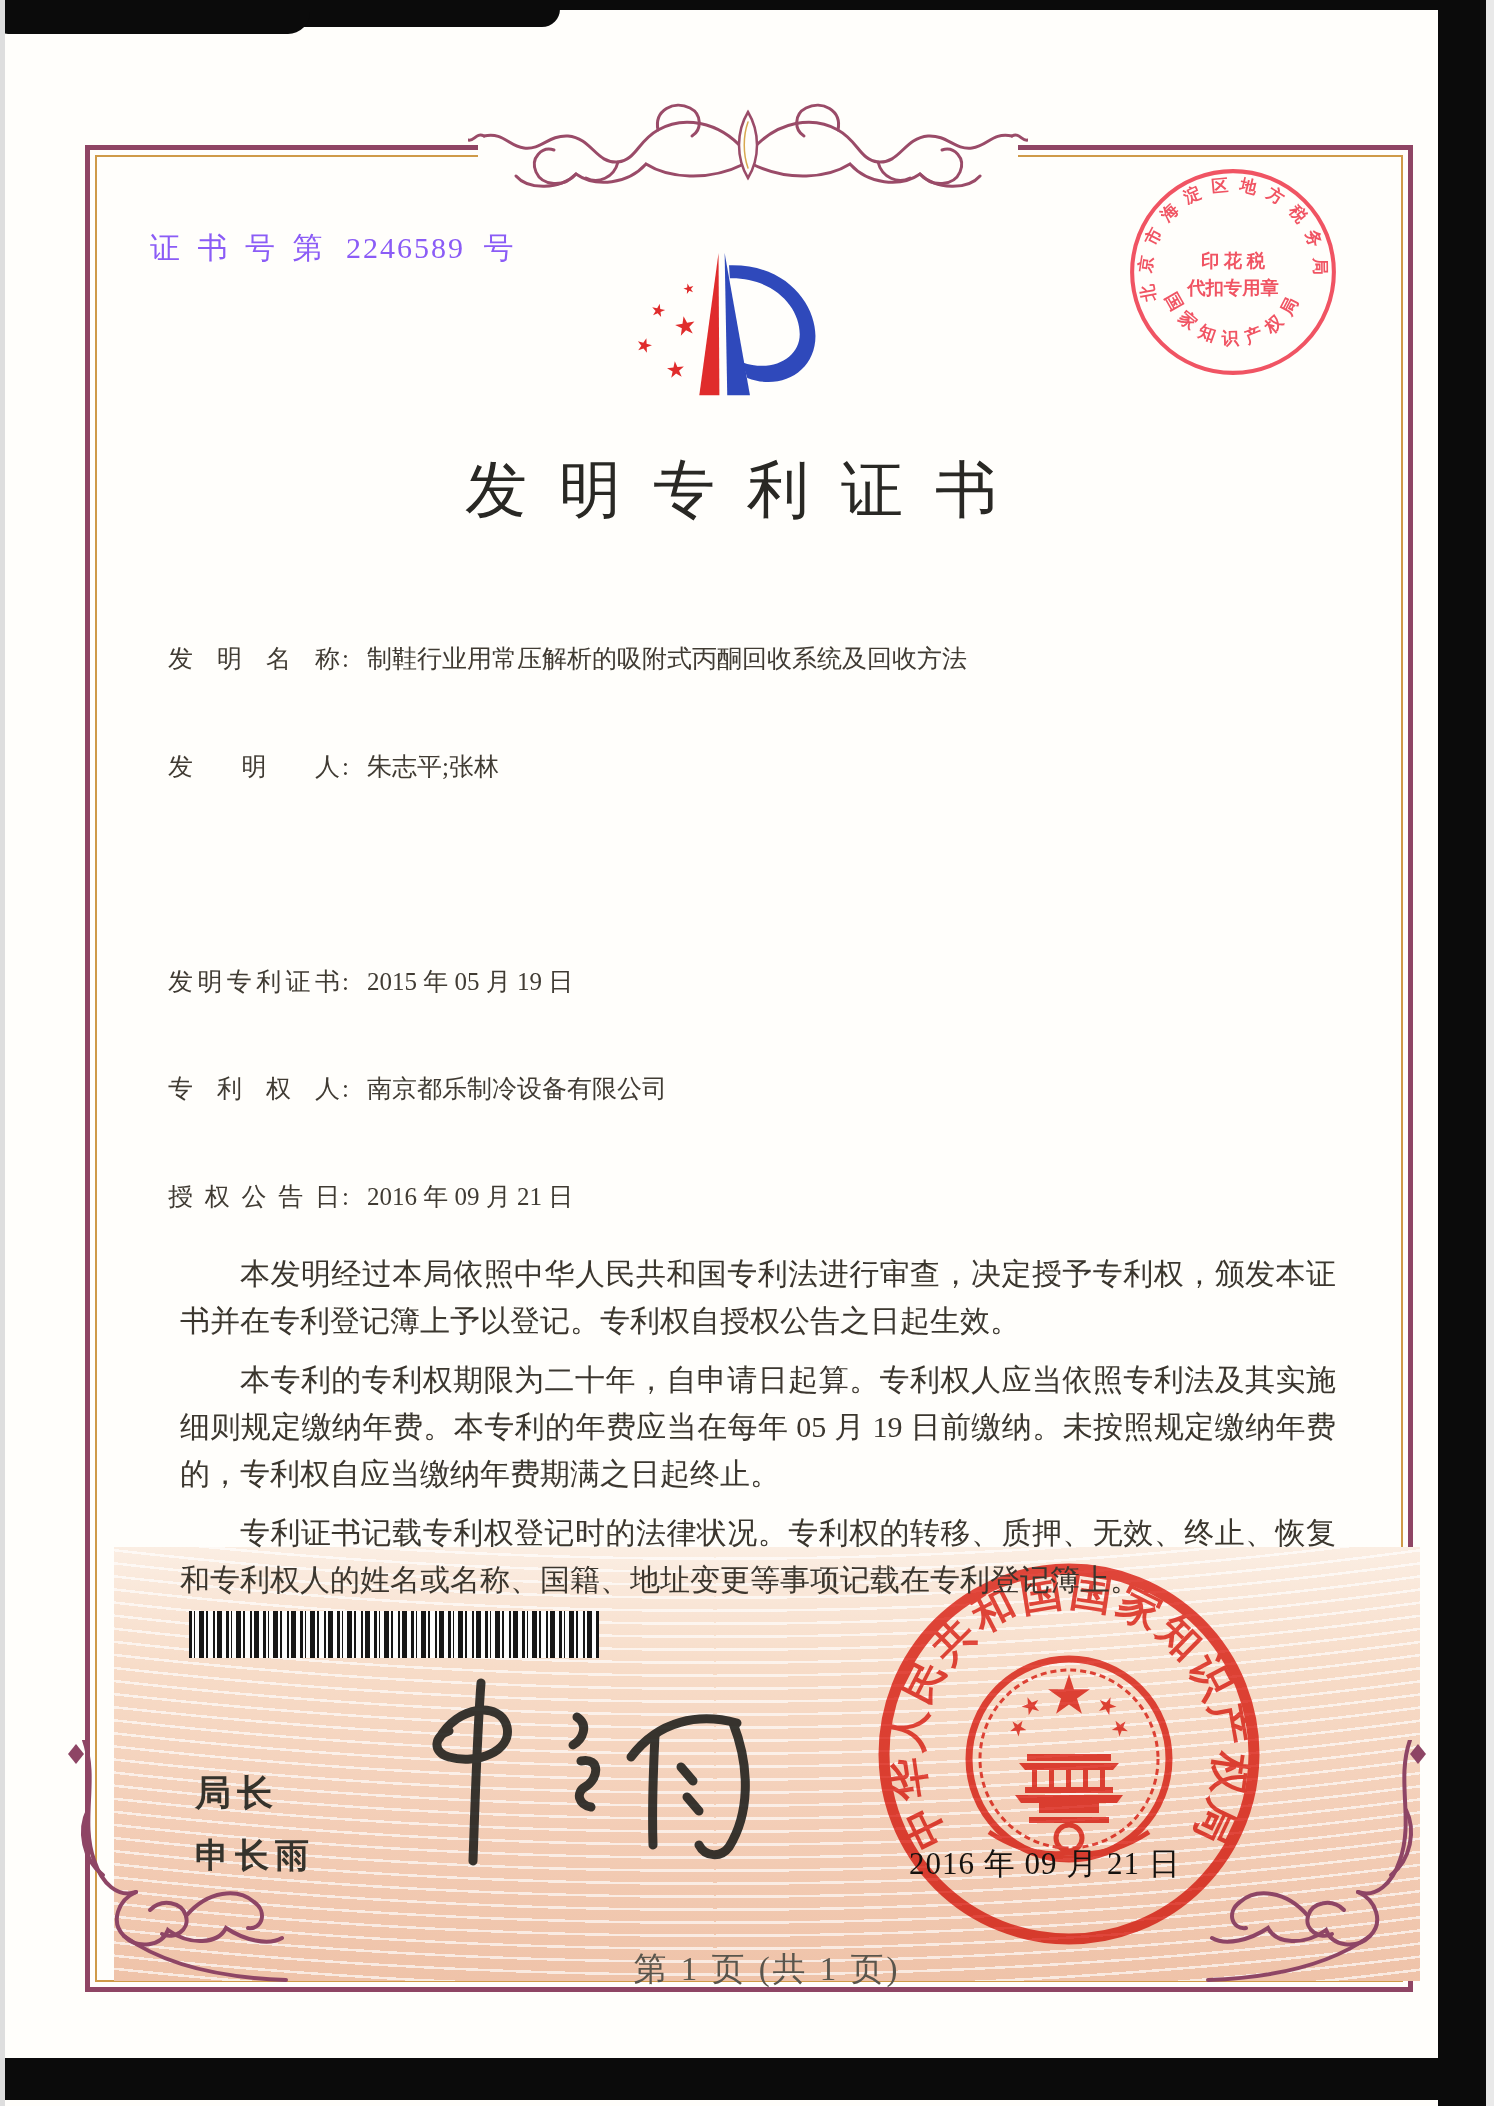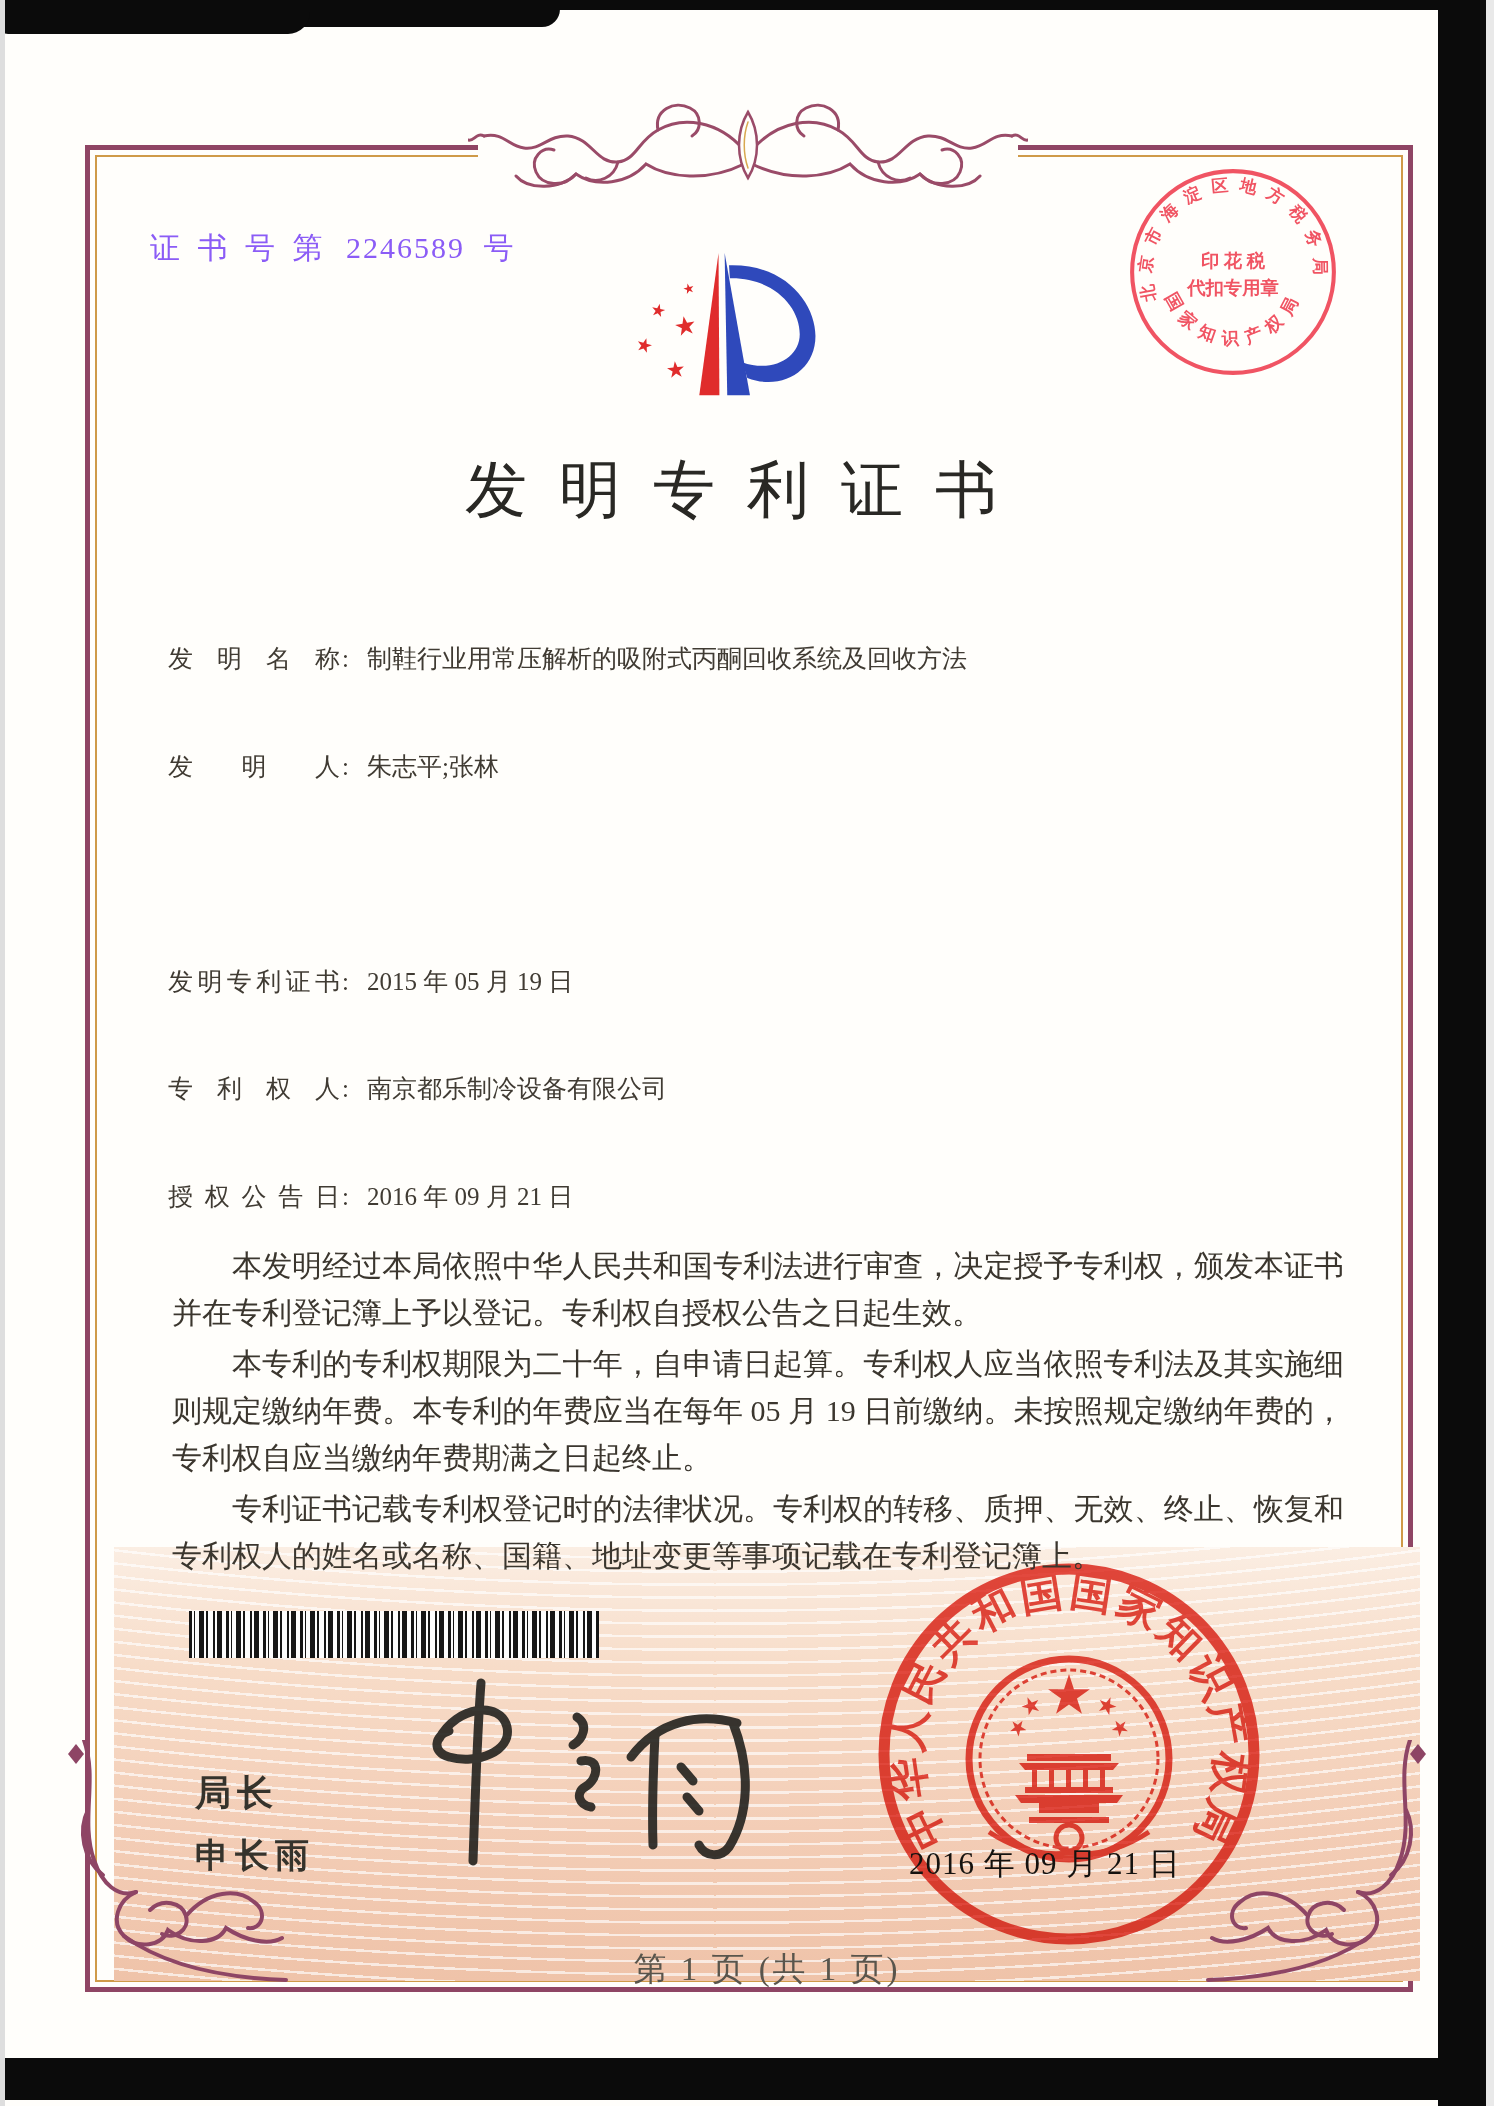--- a/index.html
+++ b/index.html
@@ -24,21 +24,21 @@
   #cert-no .num{letter-spacing:2px;margin:0 6px;}
   #title{position:absolute;left:0;top:448px;width:1494px;text-align:center;font-size:62px;
          letter-spacing:32px;box-sizing:border-box;color:#292824;font-weight:500;z-index:5;}
   
   .field-row{position:absolute;left:168px;width:1200px;font-size:25px;color:#403b33;z-index:5;white-space:nowrap;}
   .field-label{display:inline-block;width:172px;text-align:justify;text-align-last:justify;vertical-align:bottom;}
   .field-colon{display:inline-block;margin:0 18px 0 2px;}
   
   #body-text{position:absolute;left:168px;top:1238px;width:1180px;z-index:5;color:#3b362e;
              font-size:30px;line-height:47px;text-align:justify;}
-  #body-text p{margin:4px;text-indent:2em;}
+  #body-text p{margin:12px;text-indent:2em;}
   
   #pink-section{position:absolute;left:114px;top:1547px;width:1306px;height:434px;z-index:2;
     background:linear-gradient(180deg,#fbeee3 0%,#f7dcc8 28%,#f3cdb6 65%,#efc3a9 100%);}
   #pink-section::after{content:"";position:absolute;inset:0;
     background:repeating-radial-gradient(circle at 46% -5200px,
       rgba(255,255,255,0) 0px,rgba(255,255,255,0) 10.5px,
       rgba(255,255,255,.65) 10.5px,rgba(255,255,255,.65) 13px);}
   #barcode{position:absolute;left:75px;top:64px;width:410px;height:47px;z-index:3;
     background:repeating-linear-gradient(90deg,#161616 0 3px,#fdfdfd 3px 5px,#161616 5px 6px,
       #fdfdfd 6px 10px,#161616 10px 15px,#fdfdfd 15px 17px,#161616 17px 19px,#fdfdfd 19px 24px,

